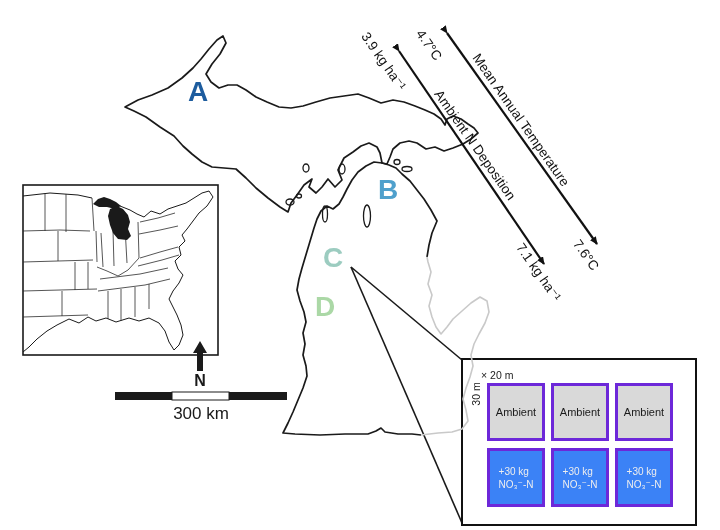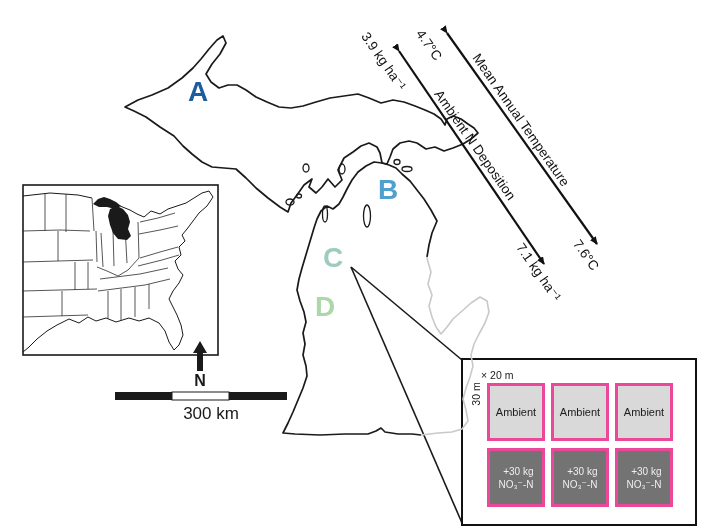--- a/index.html
+++ b/index.html
@@ -9,23 +9,23 @@
   .abs{position:absolute;white-space:nowrap;}
   .ctr{transform:translate(-50%,-50%);}
   .site{font-weight:bold;font-size:28px;line-height:1;}
   .site-a{color:#1d5c9e;}
   .site-b{color:#4fa0cc;}
   .site-c{color:#9cccc0;}
   .site-d{color:#abd8a6;}
   .arrow-lbl{font-size:13.5px;color:#111;transform:translate(-50%,-50%) rotate(55deg);}
   .scale-lbl{font-size:17px;color:#1a1a1a;}
   .north-lbl{font-size:16px;font-weight:bold;color:#1a1a1a;}
-  .plot{position:absolute;box-sizing:border-box;border:3px solid #ec4899;display:flex;align-items:center;justify-content:center;text-align:right;}
+  .plot{position:absolute;box-sizing:border-box;border:3px solid #6d28d9;display:flex;align-items:center;justify-content:center;text-align:left;}
   .plot-ambient{background:#d9d9d9;color:#1a1a1a;font-size:11px;}
-  .plot-treat{background:#737373;color:#eeeeee;font-size:10px;line-height:1.3;}
+  .plot-treat{background:#3b82f6;color:#eeeeee;font-size:10px;line-height:1.3;}
   .dim-lbl{font-size:10.5px;color:#1a1a1a;}
   .dim-vert{transform:translate(-50%,-50%) rotate(-90deg);}
 </style>
 </head>
 <body>
 
 <div id="fig">
 
   <svg id="basemap" width="720" height="530" viewBox="0 0 720 530">
     <defs>
@@ -101,21 +101,21 @@
   <div class="abs ctr site site-d" style="left:325px;top:307px;">D</div>
 
   <div class="abs arrow-lbl" style="left:384px;top:61px;">3.9 kg ha⁻¹</div>
   <div class="abs arrow-lbl" style="left:475px;top:145px;">Ambient N Deposition</div>
   <div class="abs arrow-lbl" style="left:539px;top:272px;">7.1 kg ha⁻¹</div>
   <div class="abs arrow-lbl" style="left:429px;top:45px;">4.7°C</div>
   <div class="abs arrow-lbl" style="left:521px;top:120px;">Mean Annual Temperature</div>
   <div class="abs arrow-lbl" style="left:586px;top:255px;">7.6°C</div>
 
   <div class="abs ctr north-lbl" style="left:200px;top:381px;">N</div>
-  <div class="abs ctr scale-lbl" style="left:211px;top:414px;">300 km</div>
+  <div class="abs ctr scale-lbl" style="left:201px;top:414px;">300 km</div>
 
   <div class="abs ctr dim-lbl dim-vert" style="left:476px;top:394px;">30 m</div>
   <div class="abs dim-lbl" style="left:481px;top:369px;">× 20 m</div>
 
   <div class="plot plot-ambient" style="left:487px;top:383px;width:58px;height:58px;">
       <span>Ambient</span>
     </div>
   <div class="plot plot-ambient" style="left:551px;top:383px;width:58px;height:58px;">
       <span>Ambient</span>
     </div>

